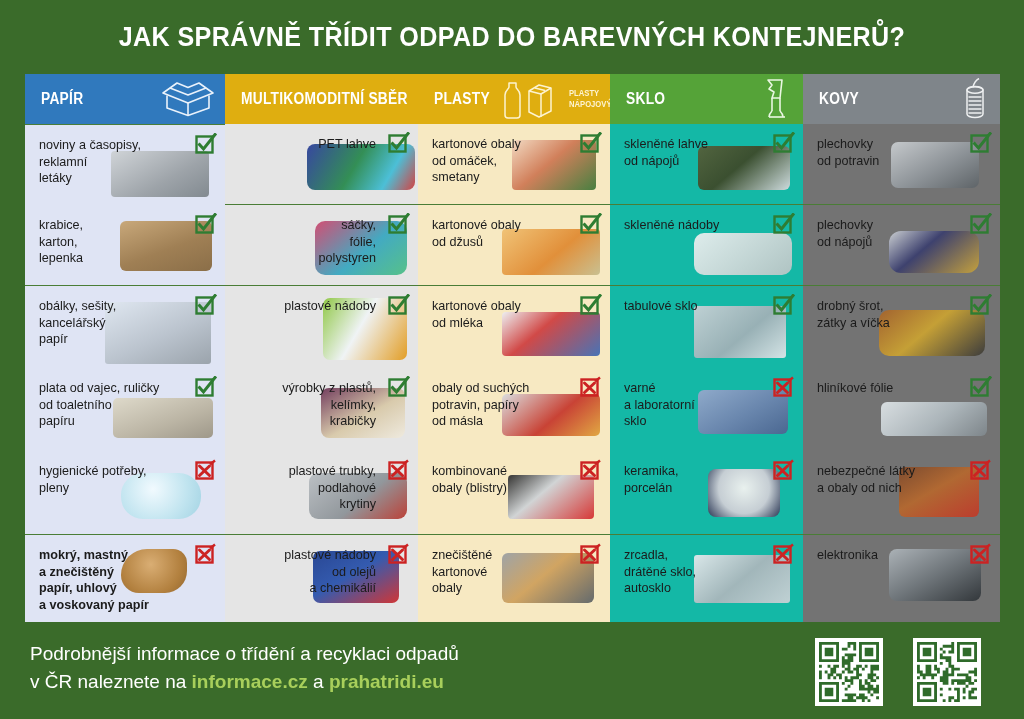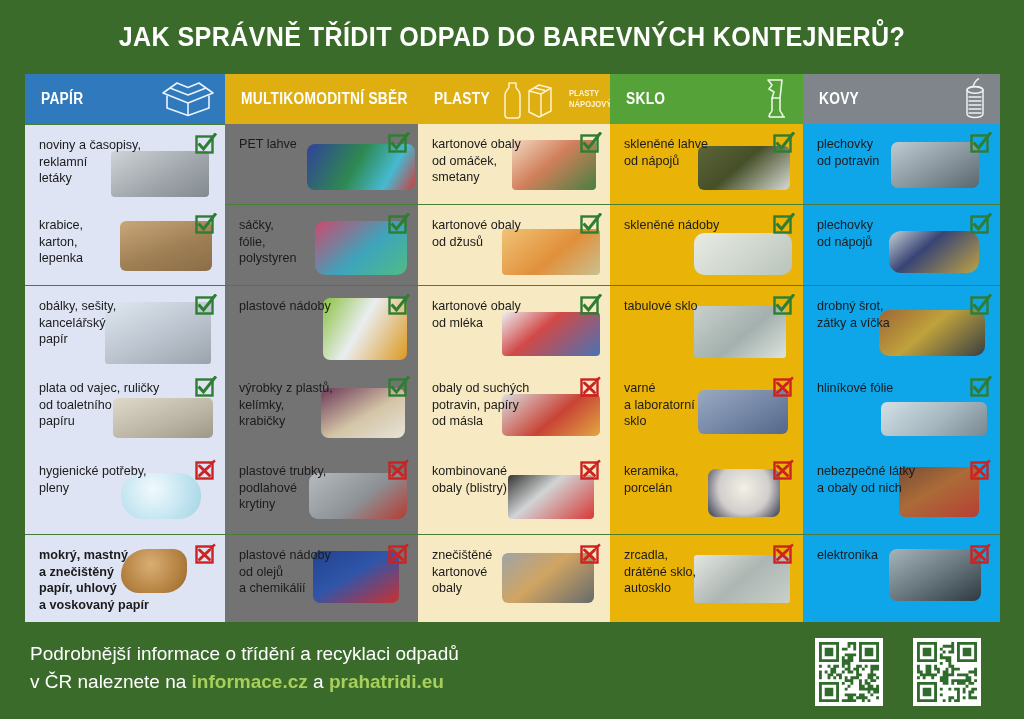--- a/index.html
+++ b/index.html
@@ -45,24 +45,24 @@
     transform:scaleX(.9);transform-origin:left center;white-space:nowrap;
     margin-left:4px;
   }
   .head-icon{display:flex;align-items:center;}
   .head-right{display:flex;align-items:center;gap:4px;}
 
   .body{flex:1;position:relative;}
 
   
   .bg-papir{background:#dfe4f4;}
-  .bg-multi{background:#737373;}
+  .bg-multi{background:#e5e5e5;text-align:right;}
   .bg-plast{background:#f7e9c2;}
-  .bg-sklo{background:#eab308;}
-  .bg-kovy{background:#0ea5e9;}
+  .bg-sklo{background:#14b8a6;}
+  .bg-kovy{background:#737373;}
 
   
   .hd-papir{background:#3079bd;}
   .hd-multi{background:#dfae10;}
   .hd-plast{background:#dfae10;}
   .hd-sklo{background:#55a338;}
   .hd-kovy{background:#7f858a;}
 
   
   .cell{

